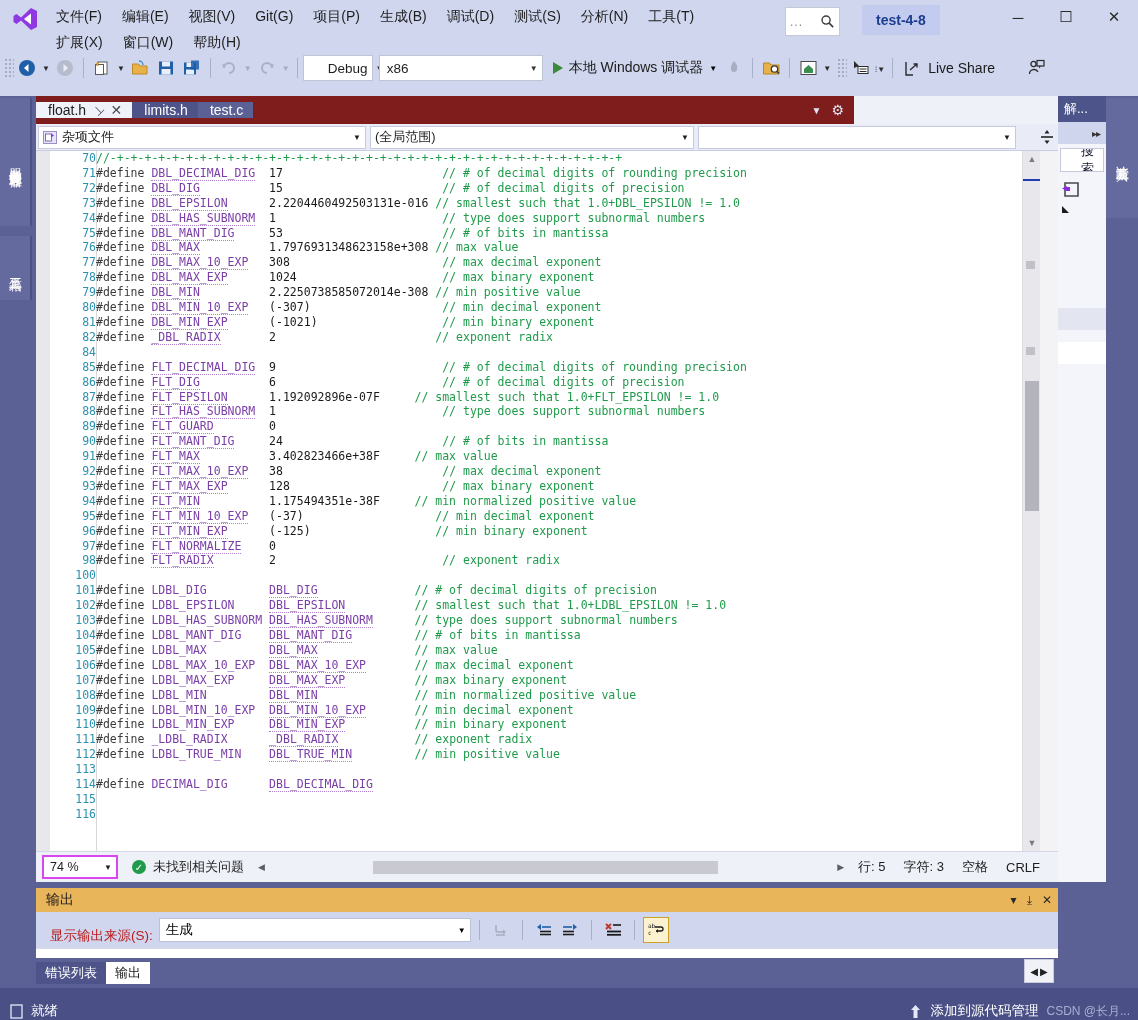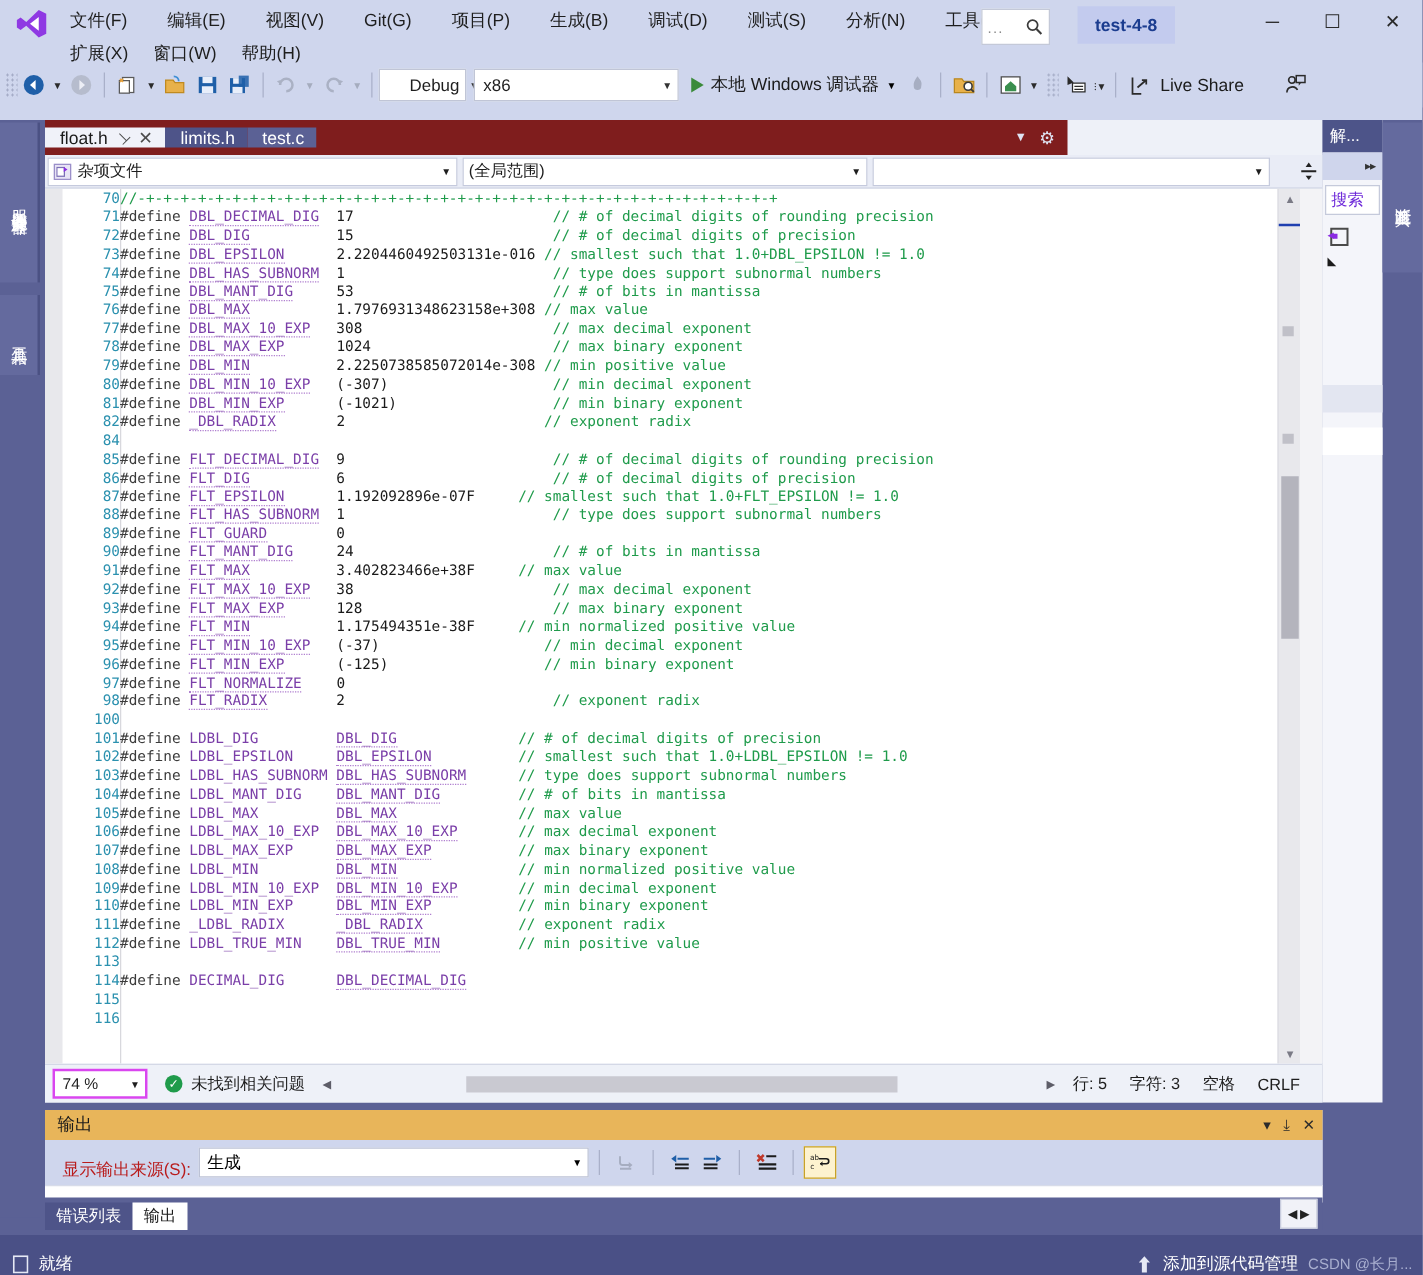--- a/index.html
+++ b/index.html
@@ -18,21 +18,21 @@
   }
 
   
   .titlebar {
     position: absolute; left: 0; top: 0; width: 1138px; height: 96px;
     background: #cfd6ed;
   }
   .vs-logo {
     position: absolute; left: 12px; top: 6px; width: 26px; height: 26px;
   }
-  .menu-row1 { position: absolute; left: 46px; top: 5px; display: flex; gap: 12px; }
+  .menu-row1 { position: absolute; left: 46px; top: 5px; display: flex; gap: 0px; }
   .menu-row2 { position: absolute; left: 46px; top: 31px; display: flex; gap: 0px; }
   .menu-item {
     color: #1e1e1e; font-size: 14px; padding: 3px 10px; white-space: nowrap;
     cursor: default;
   }
 
   .search-box {
     position: absolute; left: 785px; top: 7px; width: 55px; height: 29px;
     background: #fff; border: 1px solid #c4c9d8;
     display: flex; align-items: center; justify-content: space-between;
@@ -233,21 +233,21 @@
   .rp-title {
     height: 26px; background: #4d5489; color: #fff; font-size: 13px;
     display: flex; align-items: center; padding-left: 6px;
   }
   .rp-sub {
     height: 22px; background: #cfd5ec; display:flex;align-items:center;justify-content:flex-end;
     padding-right: 6px; color:#333; font-size:10px; letter-spacing:-1px;
   }
   .rp-search {
     height: 24px; margin: 4px 2px; background: #fff; border:1px solid #c5cadb;
-    display: flex; align-items: center; padding-left: 4px; font-size: 13px; color: #6d28d9;
+    display: flex; align-items: center; padding-left: 20px; font-size: 13px; color: #0f172a;
     overflow: hidden;
   }
   .rp-tree { padding: 4px 2px; }
   .rp-node { display:flex; align-items:center; gap:3px; height: 20px; }
   .rp-rowhi { position: absolute; left: 0; top: 212px; width: 48px; height: 22px; background: #e3e6f1; }
   .rp-rowhi2{ position: absolute; left: 0; top: 246px; width: 48px; height: 22px; background: #ffffff; }
 
   .diagtab {
     position: absolute; left: 1106px; top: 98px; width: 32px; height: 120px;
     background: #646a9e; color: #fff; font-size: 13px;

